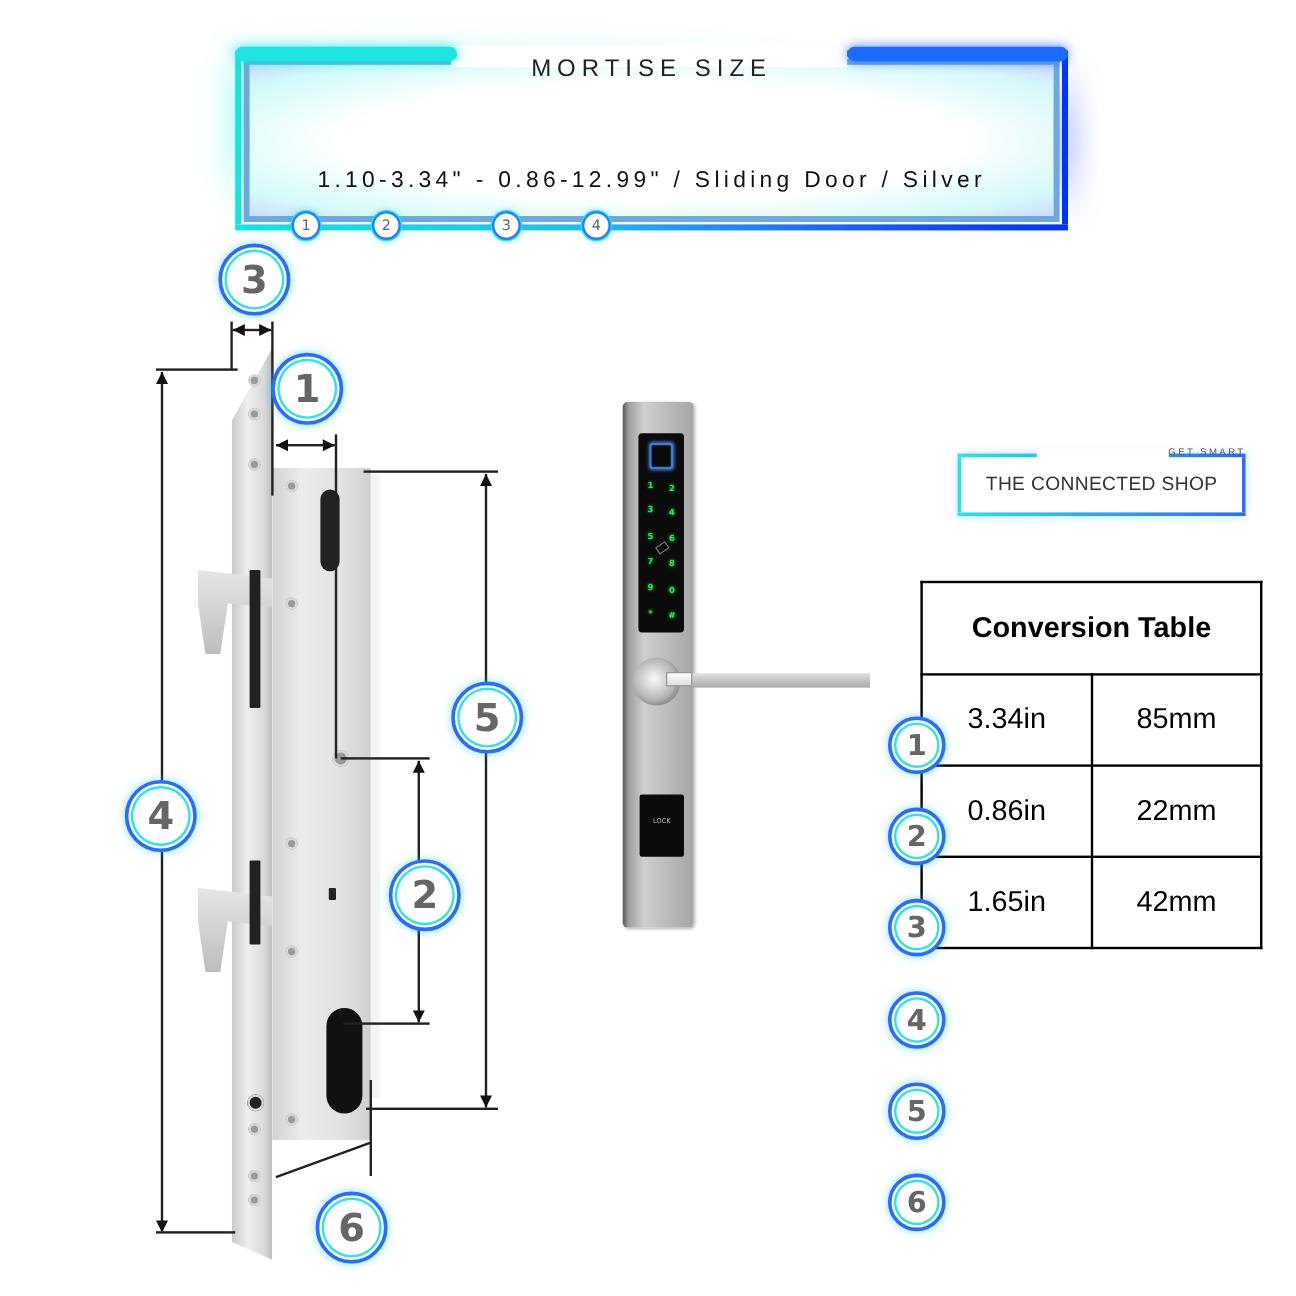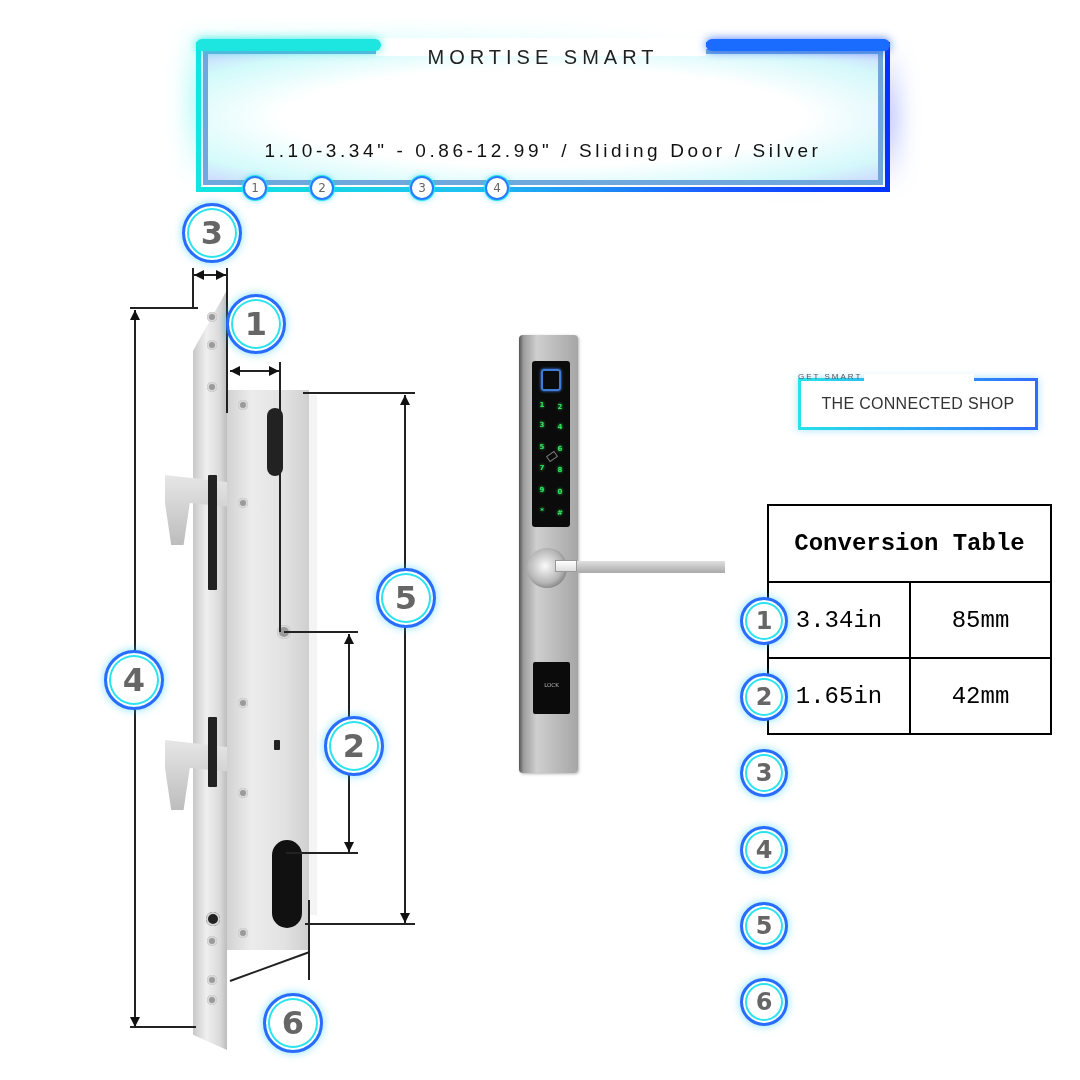--- a/index.html
+++ b/index.html
@@ -124,43 +124,43 @@
   }
 
   
   .logo { position: absolute; left: 798px; top: 372px; width: 240px; height: 58px; }
   .logo-frame {
     position: absolute; left: 0; top: 6px; width: 240px; height: 52px;
     border: 3px solid transparent; border-image: linear-gradient(90deg, #27e2ea, #2f6bff) 1;
     box-shadow: 0 0 8px rgba(40,180,255,0.4);
   }
   .logo-gap { position: absolute; left: 66px; top: 2px; width: 110px; height: 12px; background: #fff; }
-  .logo-tagline { position: absolute; left: 0; right: 0; top: 0; text-align: left; font-size: 8px; letter-spacing: 2px; color: #555; }
+  .logo-tagline { position: absolute; left: 0; right: 0; top: 0; text-align: right; font-size: 8px; letter-spacing: 2px; color: #555; }
   .logo-name { position: absolute; left: 0; right: 0; top: 23px; text-align: center; font-size: 16px; letter-spacing: 0.3px; color: #333; }
 
   
-  .conv-table { position: absolute; left: 767px; top: 504px; width: 285px; border-collapse: collapse; font-family: Liberation Mono, monospace; }
+  .conv-table { position: absolute; left: 767px; top: 484px; width: 285px; border-collapse: collapse; }
   .conv-table td, .conv-table th { border: 2.5px solid #000; text-align: center; }
   .conv-table th { height: 77px; font-size: 24px; font-weight: 700; color: #000; }
   .conv-table td { height: 76px; font-size: 24px; color: #000; }
   .conv-table td.in-cell { width: 142px; }
   .row-badges { position: absolute; left: 740px; top: 597px; width: 52px; height: 440px; }
 </style>
 </head>
 <body>
 
 <div class="header-frame">
   <div class="frame-glow"></div>
   <div class="frame-outer"></div>
   <div class="frame-inner"></div>
   <div class="frame-gap-top"></div>
   <div class="frame-cap-left"></div>
   <div class="frame-cap-right"></div>
 
-  <div class="header-title-small">MORTISE SMART</div>
+  <div class="header-title-small">MORTISE SIZE</div>
   <div class="header-title-sub">1.10-3.34" - 0.86-12.99" / Sliding Door / Silver</div>
 
   <div class="mini-badges">
     <div class="mini-badge" style="left:47px;">1</div>
     <div class="mini-badge" style="left:114px;">2</div>
     <div class="mini-badge" style="left:214px;">3</div>
     <div class="mini-badge" style="left:289px;">4</div>
   </div>
 </div>
 
@@ -271,20 +271,24 @@
     <tr>
       <th colspan="2">Conversion Table</th>
     </tr>
   </thead>
   <tbody>
     <tr>
       <td class="in-cell">3.34in</td>
       <td>85mm</td>
     </tr>
     <tr>
+      <td class="in-cell">0.86in</td>
+      <td>22mm</td>
+    </tr>
+    <tr>
       <td class="in-cell">1.65in</td>
       <td>42mm</td>
     </tr>
   </tbody>
 </table>
 
 <div class="row-badges">
   <div class="badge sm" style="left:0; top:0;">1</div>
   <div class="badge sm" style="left:0; top:76px;">2</div>
   <div class="badge sm" style="left:0; top:152px;">3</div>

